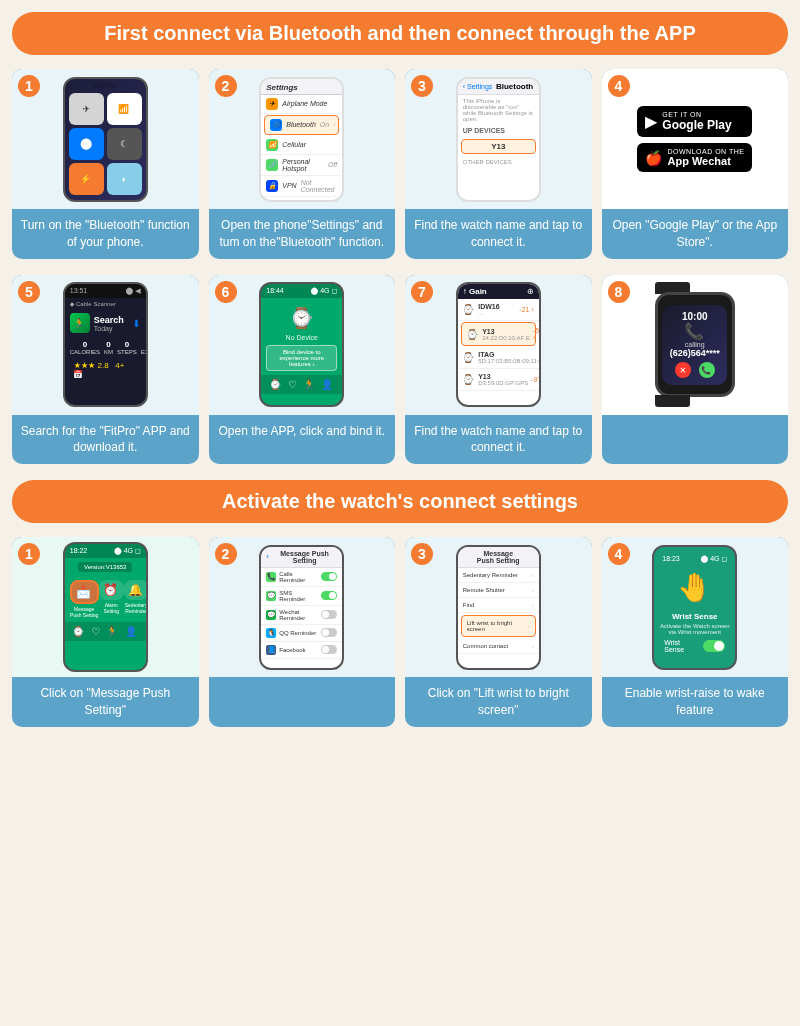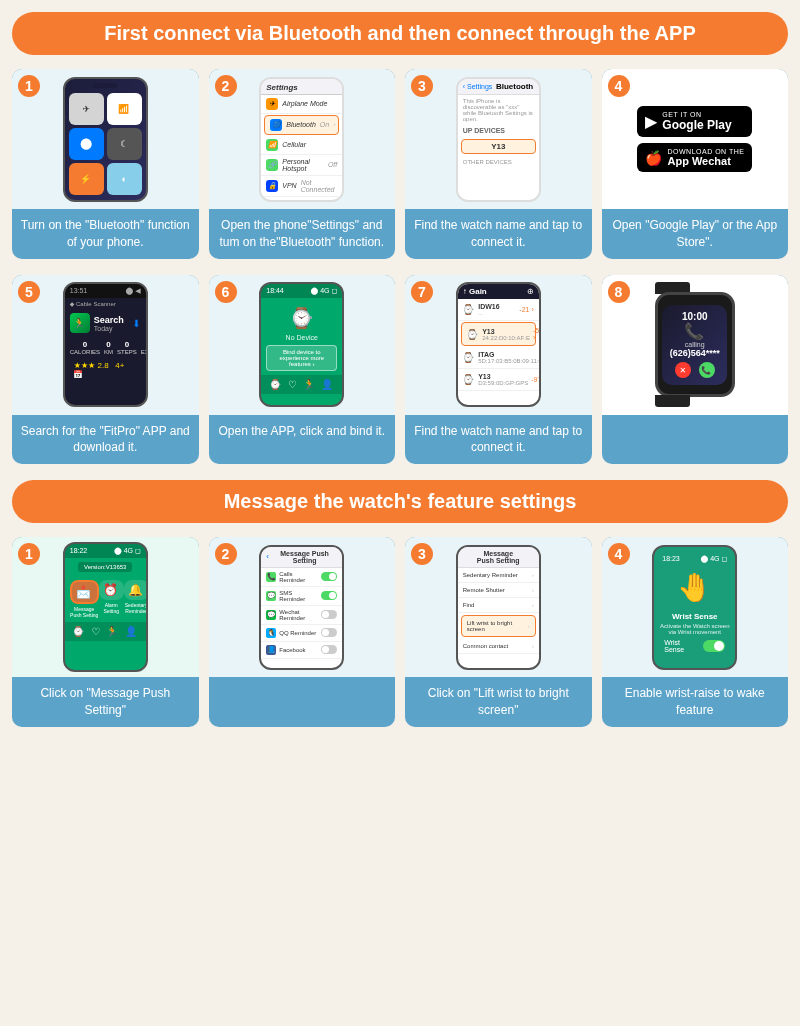--- a/index.html
+++ b/index.html
@@ -801,21 +801,21 @@
             </div>
           </div>
         </div>
         <div class="watch-band-bottom"></div>
       </div>
     </div>
   </div>
 </div>
 
 <div class="section2-banner">
-  <h2>Message the watch's feature settings</h2>
+  <h2>Activate the watch's connect settings</h2>
 </div>
 
 <div class="steps-grid">
 
   <div class="step-card">
     <div class="step-image-area light-green-bg">
       <div class="step-number">1</div>
       <div class="bind-screen" style="height:130px;">
         <div class="bind-header">
           <span>18:22</span>

